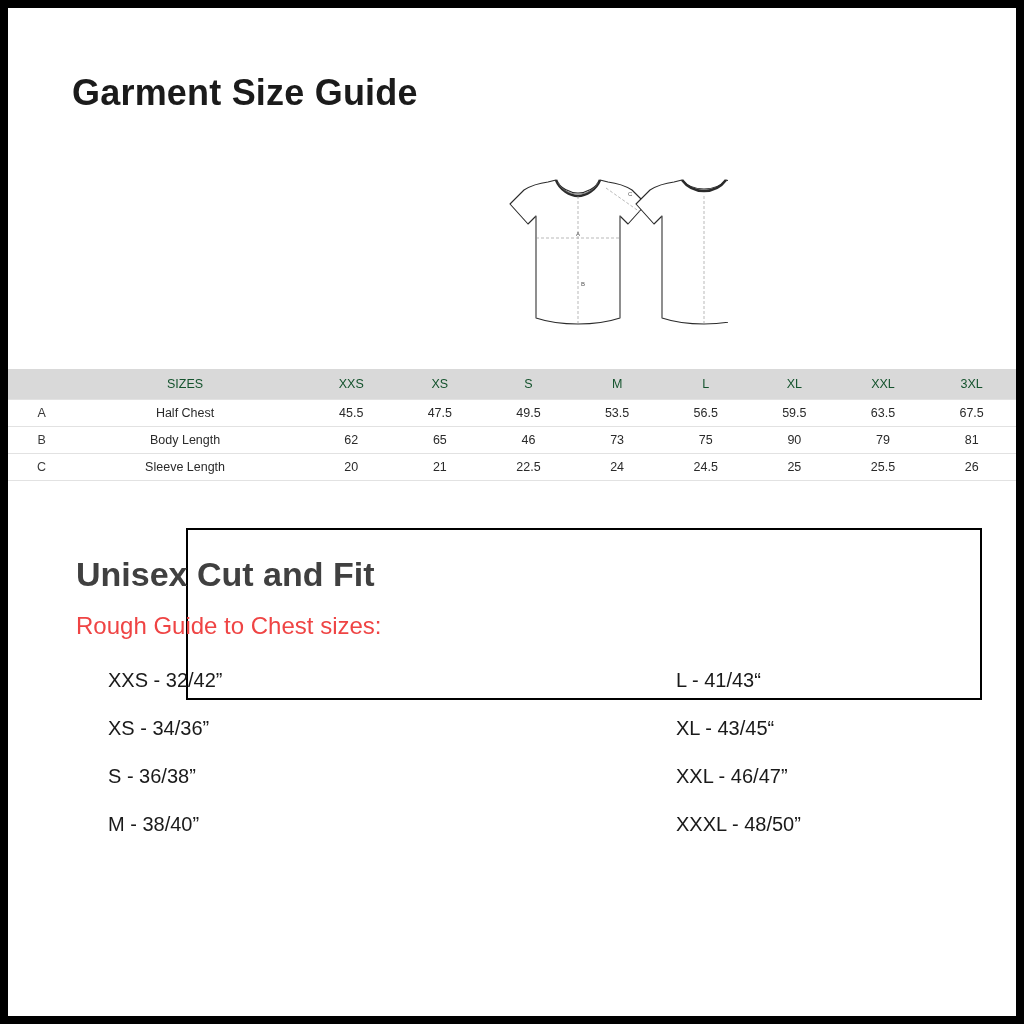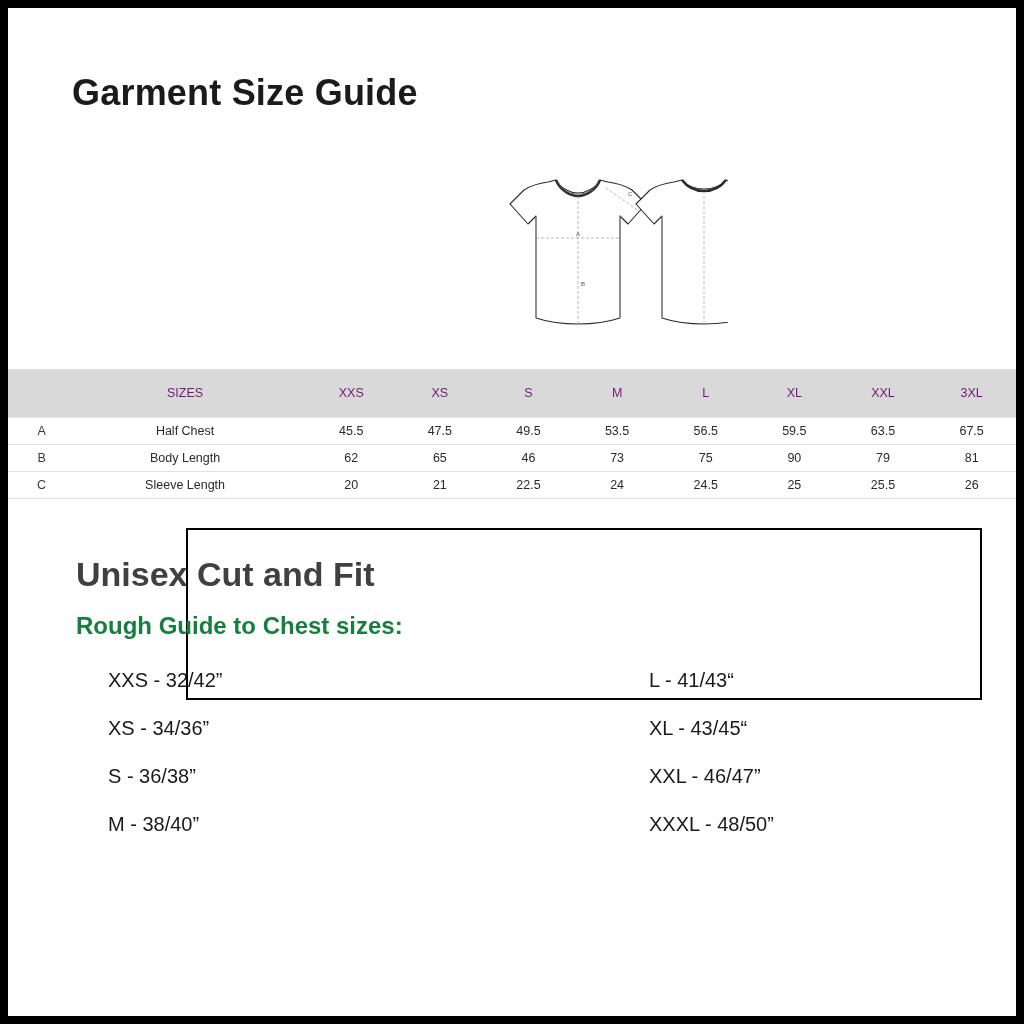--- a/index.html
+++ b/index.html
@@ -58,22 +58,22 @@
     height: 26px;
     font-weight: normal;
     text-align: center;
     vertical-align: middle;
   }
   .size-table thead tr {
     background: #d9d9d9;
     height: 30px;
   }
   .size-table thead th {
-    height: 48px;
-    color: #701a75;
+    height: 30px;
+    color: #14532d;
   }
   .size-table tbody tr {
     border-bottom: 1px solid #e2e2e2;
   }
   .size-table tbody tr:first-child {
     border-top: 1px solid #e2e2e2;
   }
   .col-letter {
     width: 44px;
     text-align: left;
@@ -102,31 +102,31 @@
     top: 547px;
     font-size: 34px;
     font-weight: bold;
     color: #404040;
   }
   .unisex-sub {
     position: absolute;
     left: 68px;
     top: 604px;
     font-size: 24px;
-    font-weight: bold;
-    color: #15803d;
+    font-weight: normal;
+    color: #ef4444;
   }
   .chest-col {
     position: absolute;
     font-size: 20px;
     color: #1a1a1a;
     line-height: 48px;
   }
   .chest-col.left { left: 100px; top: 648px; }
-  .chest-col.right { left: 641px; top: 648px; }
+  .chest-col.right { left: 668px; top: 648px; }
   .chest-row { white-space: nowrap; }
 </style>
 </head>
 <body>
 
 <div id="page">
 
   <div class="page-title">Garment Size Guide</div>
 
   <div class="shirt-figure">

